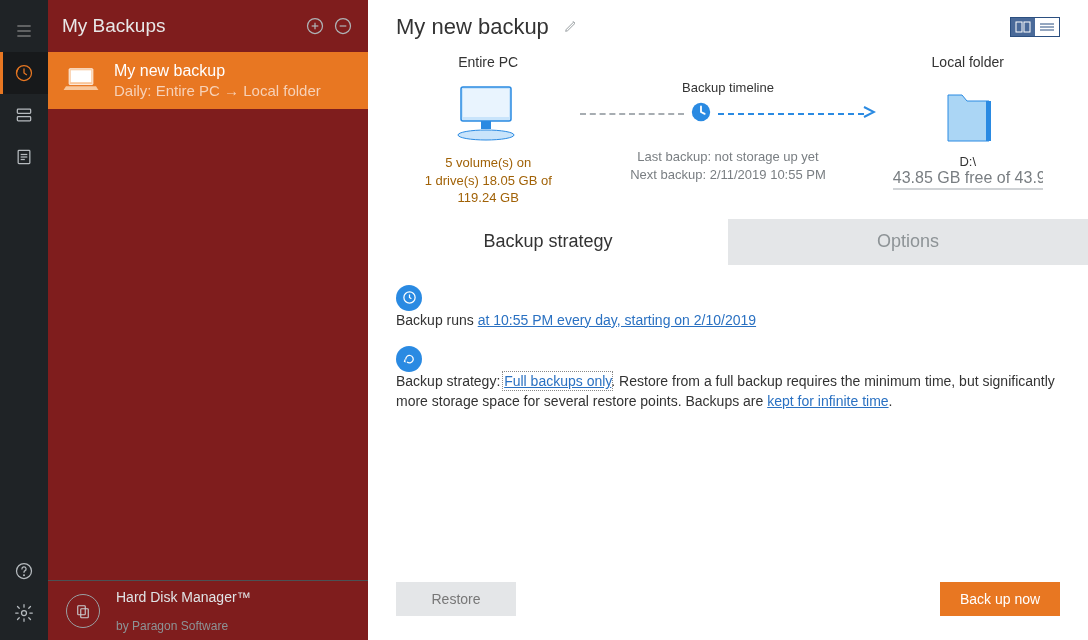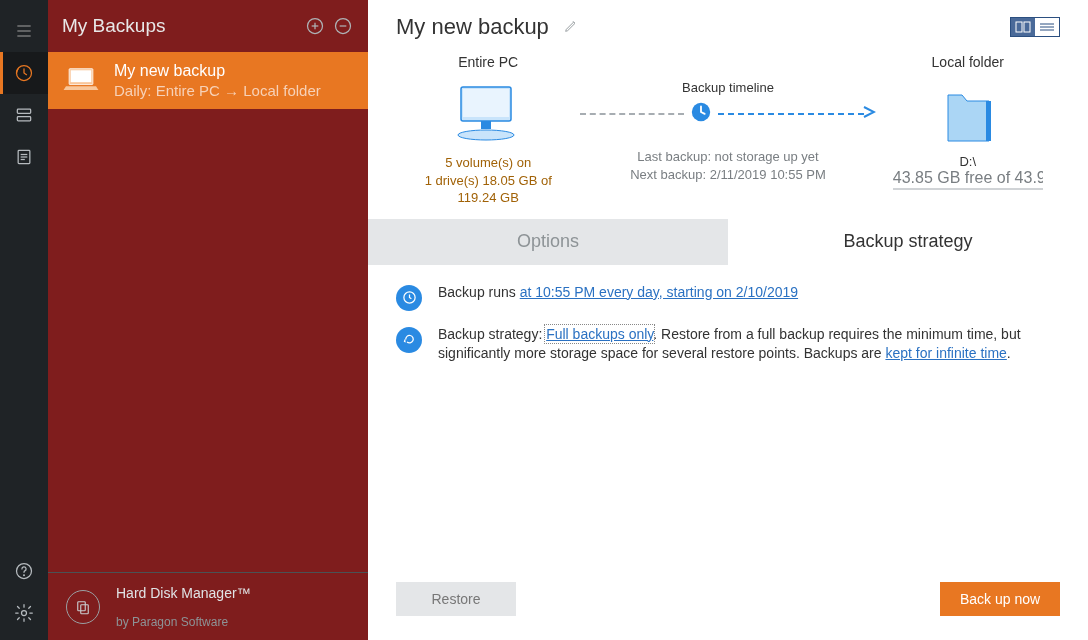--- a/index.html
+++ b/index.html
@@ -18,21 +18,21 @@
   .sidebar-header { height: 52px; display: flex; align-items: center; padding: 0 14px; }
   .sidebar-title { font-size: 19px; font-weight: 400; flex: 1; }
   .icon-btn { width: 22px; height: 22px; margin-left: 6px; display: flex; align-items: center; justify-content: center; color: #aeb3b6; cursor: pointer; }
   .icon-btn svg { width: 20px; height: 20px; stroke: currentColor; fill: none; stroke-width: 1.5; }
 
   .backup-item { display: flex; align-items: center; padding: 10px 14px; background: #e87722; cursor: pointer; gap: 14px; }
   .laptop-icon svg { width: 38px; height: 28px; }
   .backup-item-name { color: #fff; font-size: 16px; }
   .backup-item-desc { color: #f7d1b7; font-size: 15px; margin-top: 2px; }
 
-  .sidebar-footer { height: 68px; display: flex; align-items: center; padding: 0 18px; gap: 16px; border-top: 1px solid #4a5255; }
+  .sidebar-footer { height: 60px; display: flex; align-items: center; padding: 0 18px; gap: 16px; border-top: 1px solid #4a5255; }
   .footer-logo { width: 34px; height: 34px; border: 1.5px solid #9aa0a3; border-radius: 50%; display: flex; align-items: center; justify-content: center; color: #c9cdd0; }
   .footer-logo svg { width: 18px; height: 18px; stroke: currentColor; fill: none; stroke-width: 1.5; }
   .product-name { color: #e0e3e5; font-size: 14px; }
   .vendor { color: #8d9396; font-size: 12px; margin-top: 14px; }
 
   
   .main { flex: 1; display: flex; flex-direction: column; min-width: 0; position:relative;}
   .main-header { display: flex; align-items: center; padding: 14px 28px 6px 28px; }
   .main-title { font-size: 22px; color: #333; margin-right: 14px; }
   .edit-icon { color: #9aa0a3; cursor: pointer; }
@@ -58,21 +58,21 @@
   .clock-mid { margin: 0 6px; }
   .arrow-head { color: #2a8ae2; margin-left: -2px;}
   .tl-text { color: #797e82; font-size: 13px; line-height: 1.35; margin-top: 22px; }
 
   .tabs { display: flex; background: #f2f3f4; height: 46px; }
   .tab { flex: 1; display: flex; align-items: center; justify-content: center; font-size: 18px; cursor: pointer; }
   .tab-active { background: #fff; color: #333; }
   .tab-inactive { background: #e4e6e8; color: #8d9396; }
 
   .strategy-body { padding: 18px 28px; flex: 1; overflow: auto; }
-  .s-row { display: flex; gap: 16px; margin-bottom: 14px; align-items: flex-start; }
+  .s-row { display: flex; gap: 0; margin-bottom: 14px; align-items: flex-start; flex-direction: column; }
   .s-icon { width: 26px; height: 26px; background: #2a8ae2; border-radius: 50%; display: flex; align-items: center; justify-content: center; flex-shrink: 0; color: #fff; margin-top:2px;}
   .s-icon svg { width: 15px; height: 15px; stroke: #fff; fill: none; stroke-width: 2; }
   .s-text { font-size: 14px; line-height: 1.4; color: #333; }
   .lnk { color: #2a71c2; text-decoration: underline; cursor: pointer; }
   .lnk-dotted { outline: 1px dotted #888; outline-offset: 1px; }
 
   .footer-bar { position:absolute; bottom:0; left:0; right:0; padding: 0 28px 24px 28px; display: flex; justify-content: space-between; background:#fff;}
   .btn { min-width: 120px; height: 34px; border: none; font-size: 14px; cursor: pointer; }
   .btn-restore { background: #e4e6e8; color: #777; }
   .btn-backup { background: #e87722; color: #fff; }
@@ -246,22 +246,22 @@
           <path d="M10 14 h14 l5 6 h22 v40 h-41 z" fill="#abd6f5" stroke="#2a8ae2"></path>
           <rect x="48" y="20" width="5" height="40" fill="#2a8ae2"></rect>
         </svg>
       </div>
       <div class="dest-path">D:\</div>
       <div class="dest-space">43.85 GB free of 43.9…</div>
     </div>
   </div>
 
   <div class="tabs">
+    <div class="tab tab-active">Backup strategy</div>
     <div class="tab tab-inactive">Options</div>
-    <div class="tab tab-active">Backup strategy</div>
   </div>
 
   <div class="strategy-body">
     <div class="s-row">
       <div class="s-icon">
         <svg viewBox="0 0 24 24">
             <circle cx="12" cy="12" r="9" fill="#2a8ae2"></circle>
             <path d="M12 7 v5 l3 2" stroke="#fff"></path>
           </svg>
       </div>

